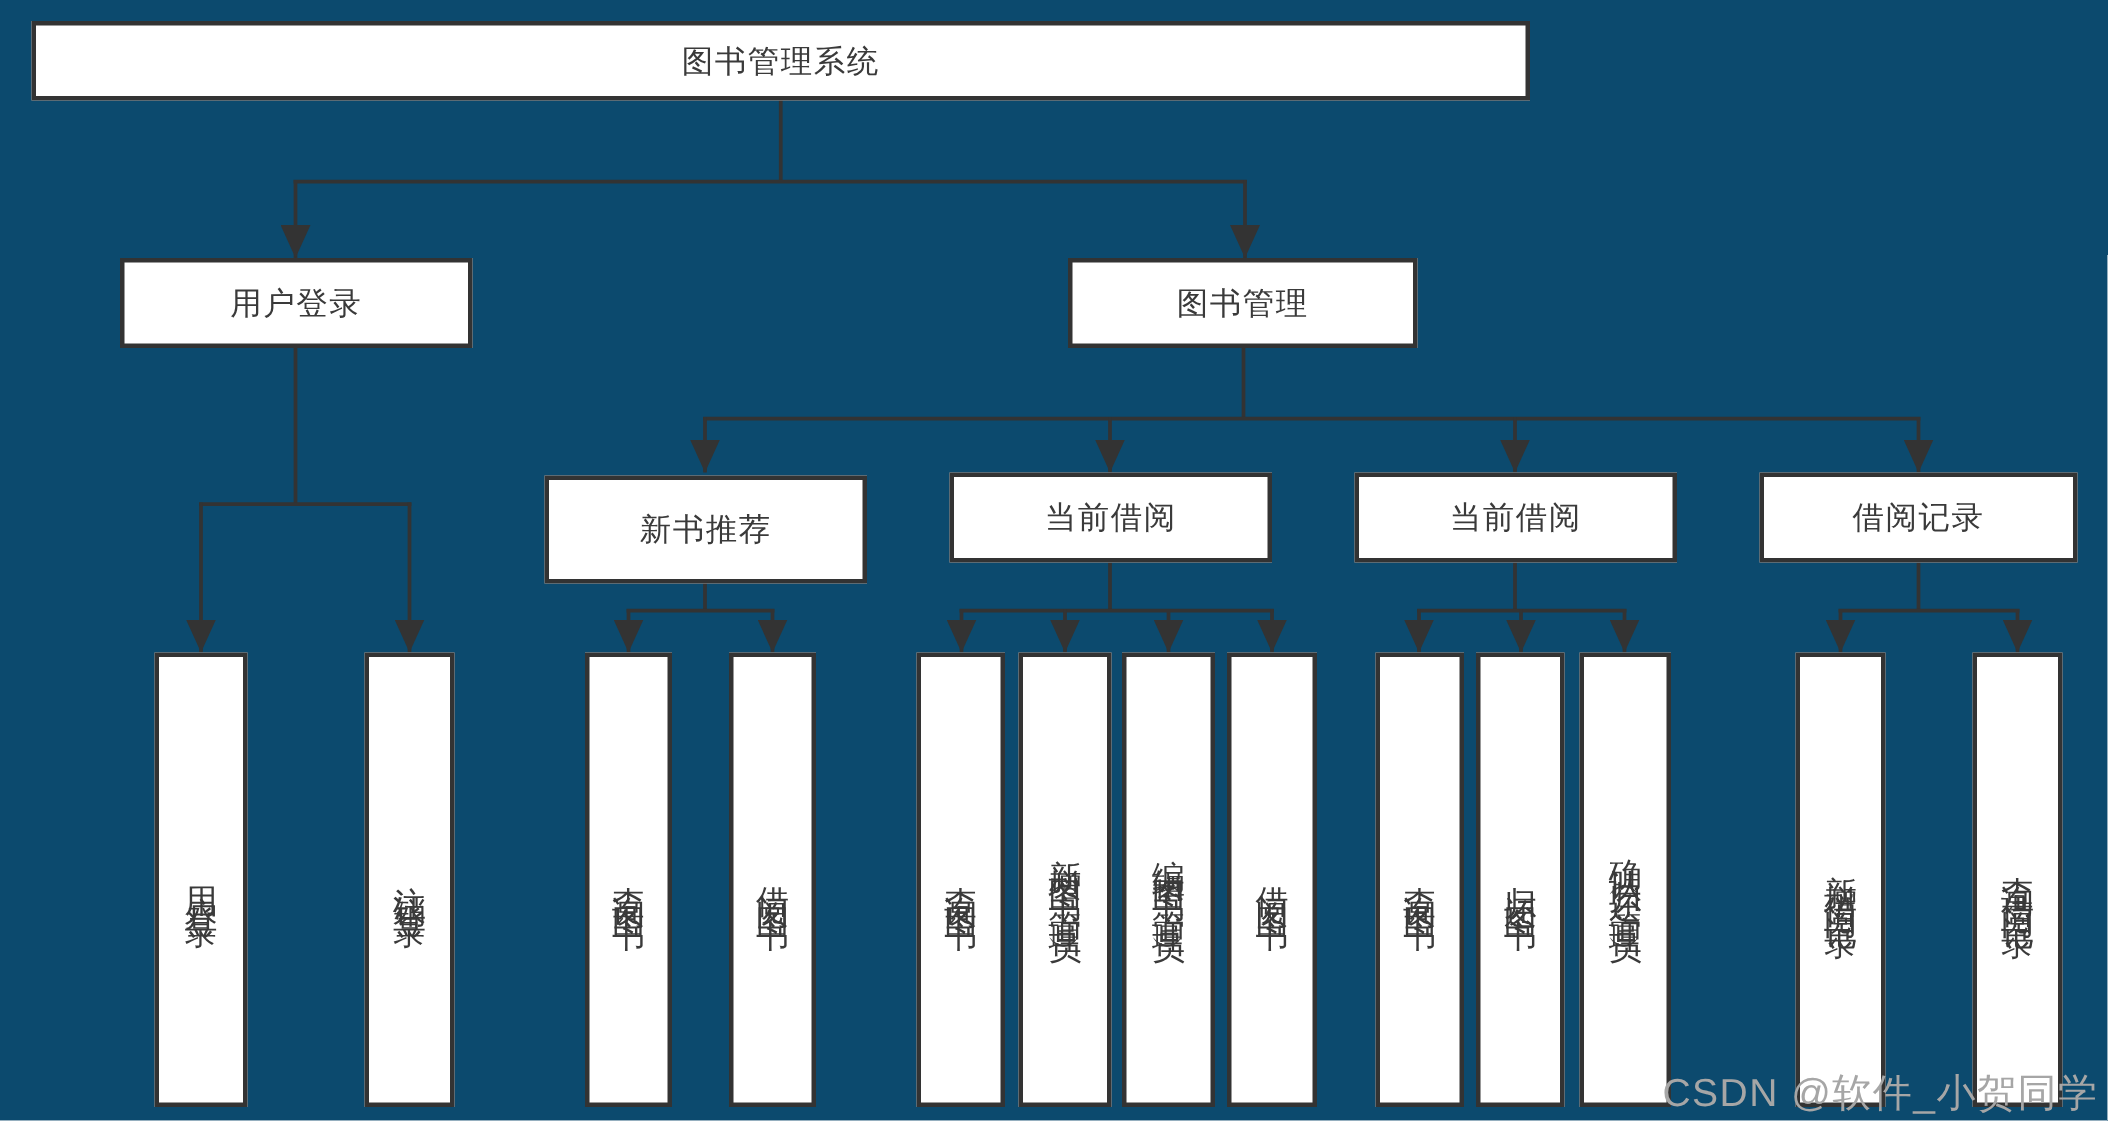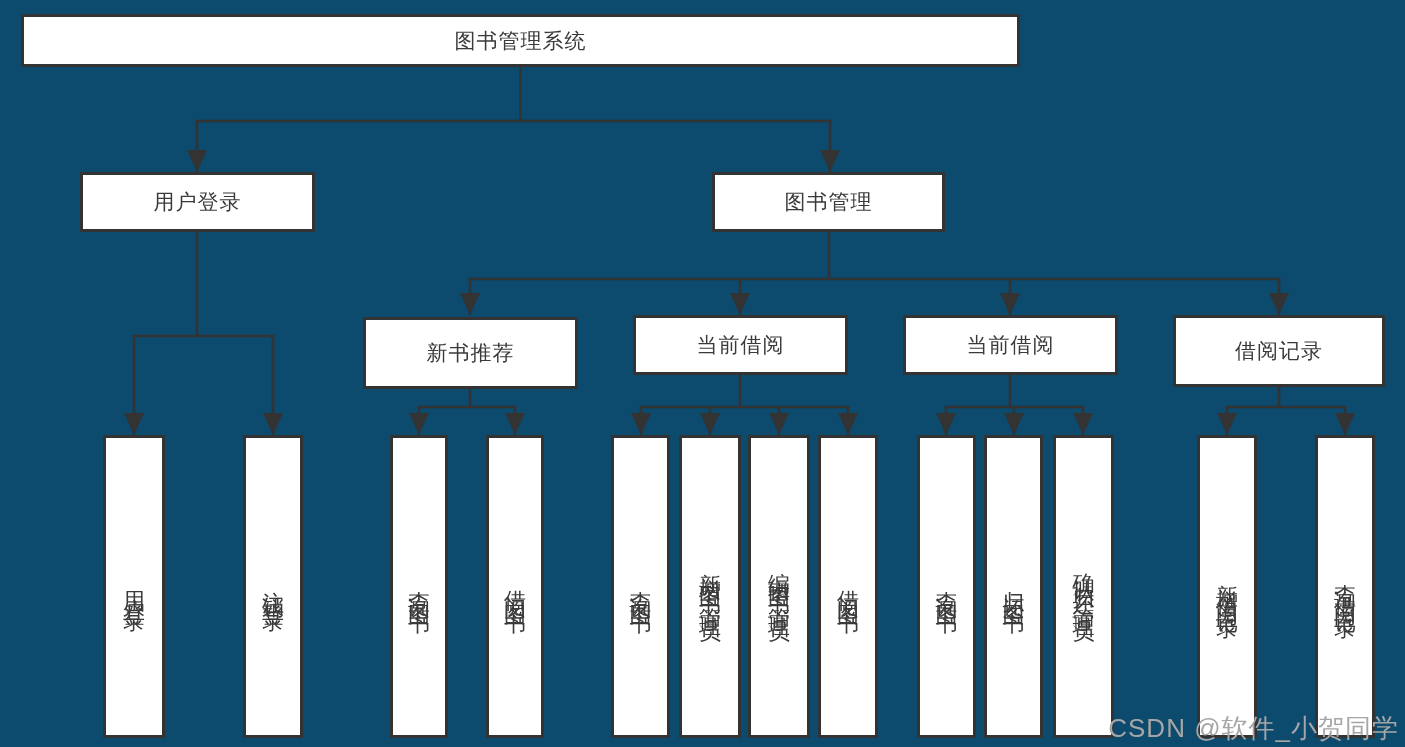--- a/index.html
+++ b/index.html
@@ -127,21 +127,21 @@
 
   <div class="node h" style="left:363px; top:302px; width:215px; height:72px;margin-top:15px;">
     <span>新书推荐</span>
   </div>
   <div class="node h" style="left:633px; top:315px; width:215px; height:60px;">
     <span>当前借阅</span>
   </div>
   <div class="node h" style="left:903px; top:315px; width:215px; height:60px;justify-content:center;">
     <span>当前借阅</span>
   </div>
-  <div class="node h" style="left:1173px; top:315px; width:212px; height:72px;">
+  <div class="node h" style="left:1173px; top:315px; width:212px; height:60px;">
     <span>借阅记录</span>
   </div>
 
   <div class="node v" style="left:103px; top:435px; width:62px; height:303px;">
     <span class="vtext">用户登录</span>
   </div>
   <div class="node v" style="left:243px; top:435px; width:60px; height:303px;">
     <span class="vtext">注销登录</span>
   </div>
 

